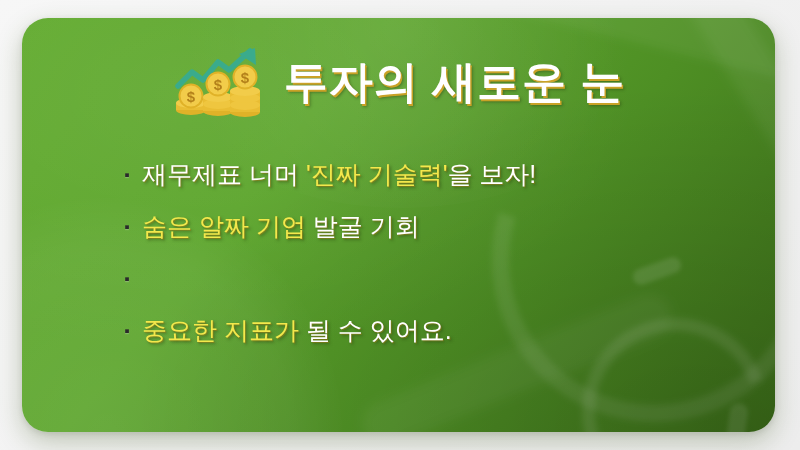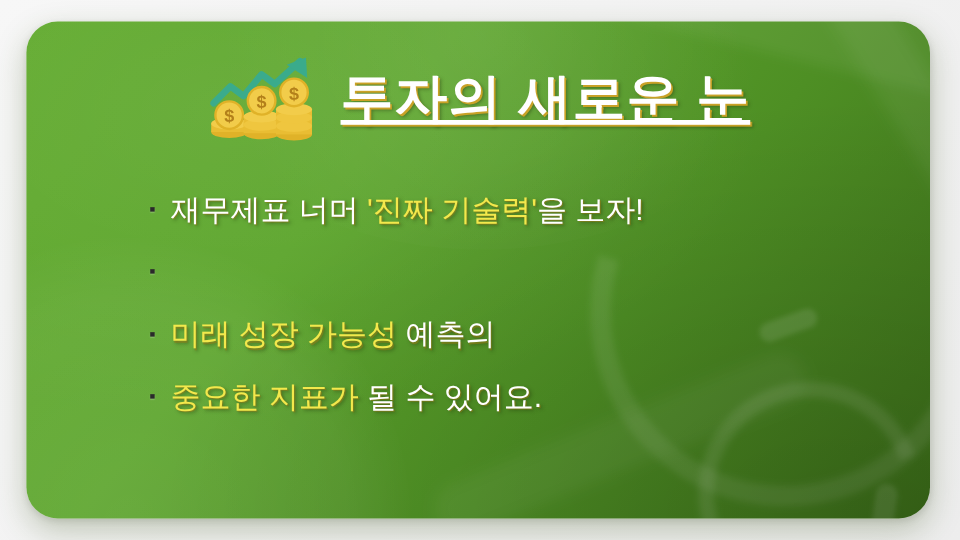--- a/index.html
+++ b/index.html
@@ -155,21 +155,20 @@
   }
   #title {
     font-size: 44px;
     font-weight: bold;
     color: #ffffff;
     letter-spacing: 1px;
     white-space: nowrap;
     text-shadow:
       1.5px 1.5px 0 #c9a227,
       2.5px 2.5px 3px rgba(40, 60, 15, 0.45);
-    text-decoration: underline;
   }
 
   
   #bullet-list {
     position: absolute;
     left: 96px;
     top: 130px;
     width: 620px;
   }
   .bullet-row {
@@ -252,25 +251,25 @@
 
     <div id="bullet-list">
 
       <div class="bullet-row">
         <span class="bullet-marker">▪</span>
         <span class="bullet-text"><span>재무제표 너머 </span><span class="hl">'진짜 기술력'</span><span>을 보자!</span></span>
       </div>
 
       <div class="bullet-row">
         <span class="bullet-marker">▪</span>
-      </div>
-
-      <div class="bullet-row">
-        <span class="bullet-marker">▪</span>
-        <span class="bullet-text"><span class="hl">미래 성장 가능성</span><span> 예측의</span></span>
+        <span class="bullet-text"><span class="hl">숨은 알짜 기업</span><span> 발굴 기회</span></span>
+      </div>
+
+      <div class="bullet-row">
+        <span class="bullet-marker">▪</span>
       </div>
 
       <div class="bullet-row">
         <span class="bullet-marker">▪</span>
         <span class="bullet-text"><span class="hl">중요한 지표가</span><span> 될 수 있어요.</span></span>
       </div>
 
     </div>
   </div>
 </div>

